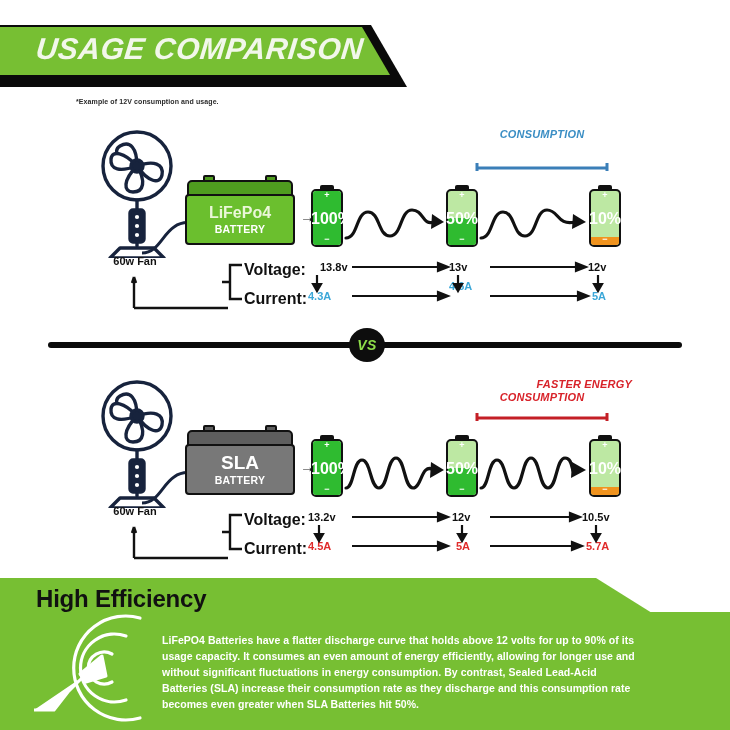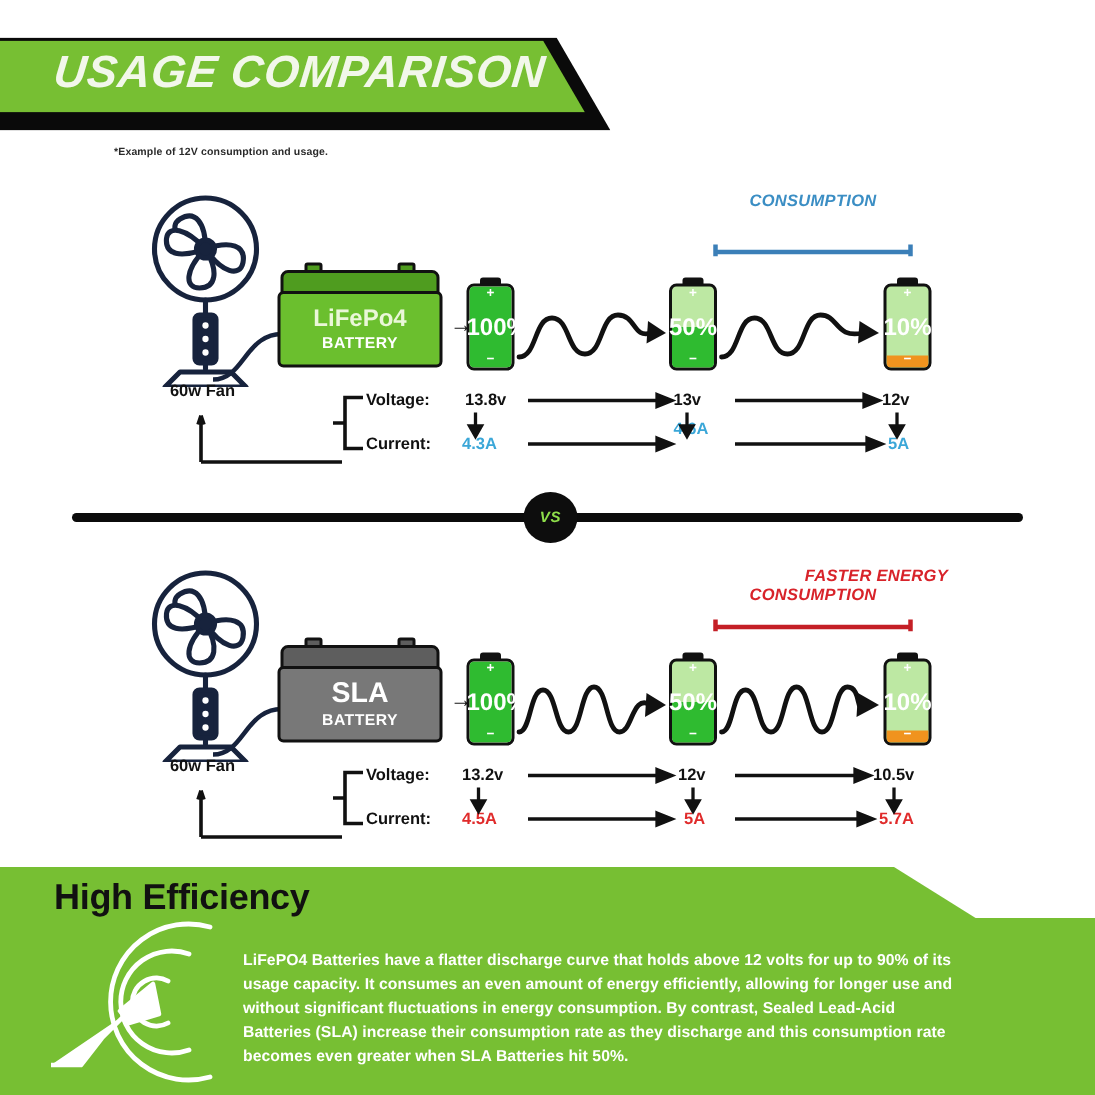--- a/index.html
+++ b/index.html
@@ -91,36 +91,36 @@
   .callout{position:absolute;top:8px;width:180px;text-align:center;}
   .callout-l1,.callout-l2{
     font-size:11px;font-weight:bold;letter-spacing:.2px;line-height:13px;
     font-style:italic;
   }
   .callout-bar{position:absolute;left:22px;top:34px;width:136px;height:9px;}
 
   
   .tbl{position:absolute;left:222px;top:140px;width:420px;height:55px;}
   .tbl-lbl{
-    position:absolute;left:22px;font-size:11px;font-weight:bold;color:#111;
+    position:absolute;left:22px;font-size:16px;font-weight:bold;color:#111;
   }
   .tbl-val{
     position:absolute;font-size:11px;font-weight:bold;text-align:left;white-space:nowrap;
   }
   .brkt{position:absolute;left:0;top:2px;width:22px;height:40px;}
   .fan-brkt{position:absolute;left:88px;top:152px;width:142px;height:40px;}
 
   
   .vs-wrap{position:absolute;left:0;top:328px;width:730px;height:34px;}
   .vs-line{position:absolute;left:48px;top:14px;width:634px;height:6px;background:#0b0b0b;border-radius:3px;}
   .vs-circle{
     position:absolute;left:349px;top:0;width:36px;height:34px;background:#0d0d0d;border-radius:50%;
     display:flex;align-items:center;justify-content:center;
   }
-  .vs-text{font-size:10px;font-weight:bold;color:#8ede4a;letter-spacing:.5px;font-style:italic;text-align:right;}
+  .vs-text{font-size:14px;font-weight:bold;color:#8ede4a;letter-spacing:.5px;font-style:italic;text-align:right;}
 
   
   .foot-bar1{
     position:absolute;left:0;top:578px;width:660px;height:40px;background:#77bf33;
     clip-path:polygon(0 0, 596px 0, 660px 40px, 0 40px);
   }
   .foot-bar2{
     position:absolute;left:0;top:612px;width:730px;height:118px;background:#77bf33;
   }
   .foot-title{
@@ -238,21 +238,21 @@
       <path d="M46 36 L140 36" stroke="#111" stroke-width="2.4" fill="none"></path>
     </svg>
 
     <div class="tbl">
       <svg class="brkt" viewBox="0 0 22 40">
         <path d="M20 3 L8 3 L8 37 L20 37 M8 20 L0 20" stroke="#111" stroke-width="2.4" fill="none"></path>
       </svg>
       <div class="tbl-lbl" style="top:1px;">Voltage:</div>
       <div class="tbl-lbl" style="top:30px;">Current:</div>
 
-      <div class="tbl-val" style="left:88px;top:1px;color:#111;">13.8v</div>
+      <div class="tbl-val" style="left:98px;top:1px;color:#111;">13.8v</div>
       <div class="tbl-val" style="left:227px;top:1px;color:#111;">13v</div>
       <div class="tbl-val" style="left:366px;top:1px;color:#111;">12v</div>
 
       <div class="tbl-val" style="left:86px;top:30px;color:#3ba7d8;">4.3A</div>
       <div class="tbl-val" style="left:227px;top:20px;color:#3ba7d8;">4.6A</div>
       <div class="tbl-val" style="left:370px;top:30px;color:#3ba7d8;">5A</div>
 
       <svg style="position:absolute;left:0;top:0;" width="420" height="55">
         <g stroke="#111" stroke-width="2.2" fill="#111">
           <line x1="130" y1="7" x2="218" y2="7"></line>

